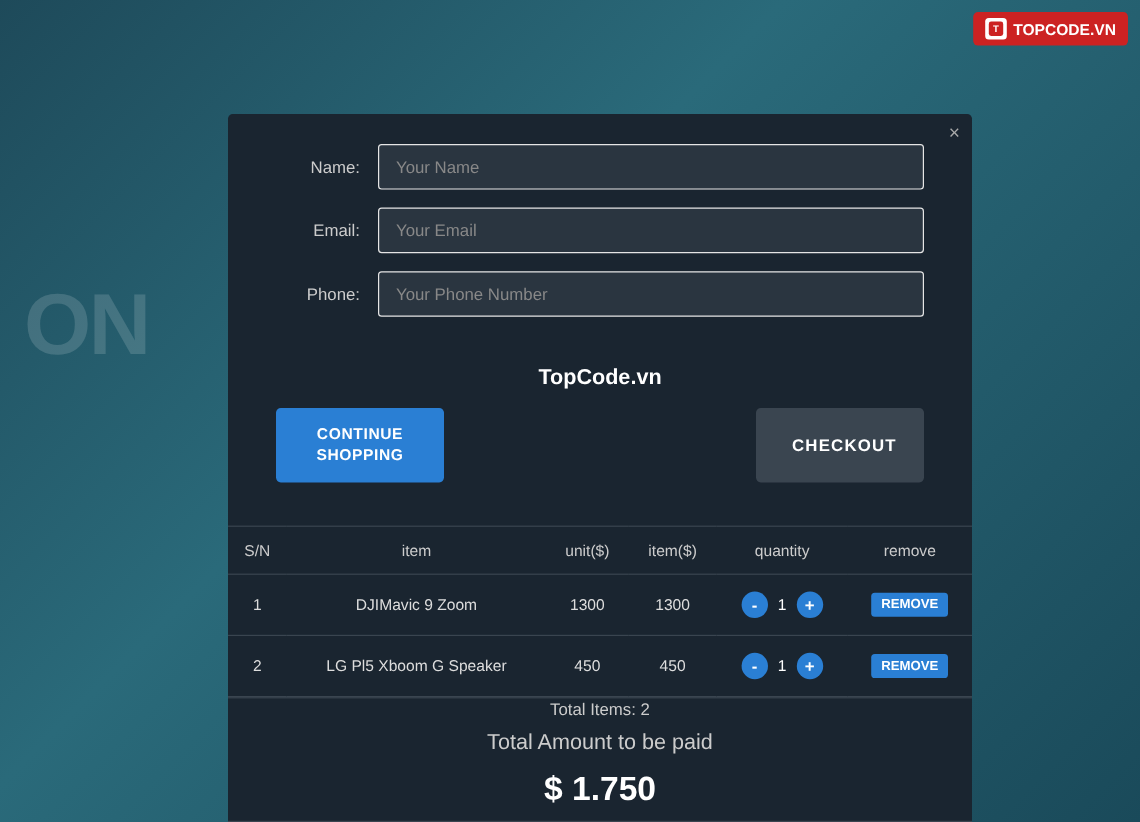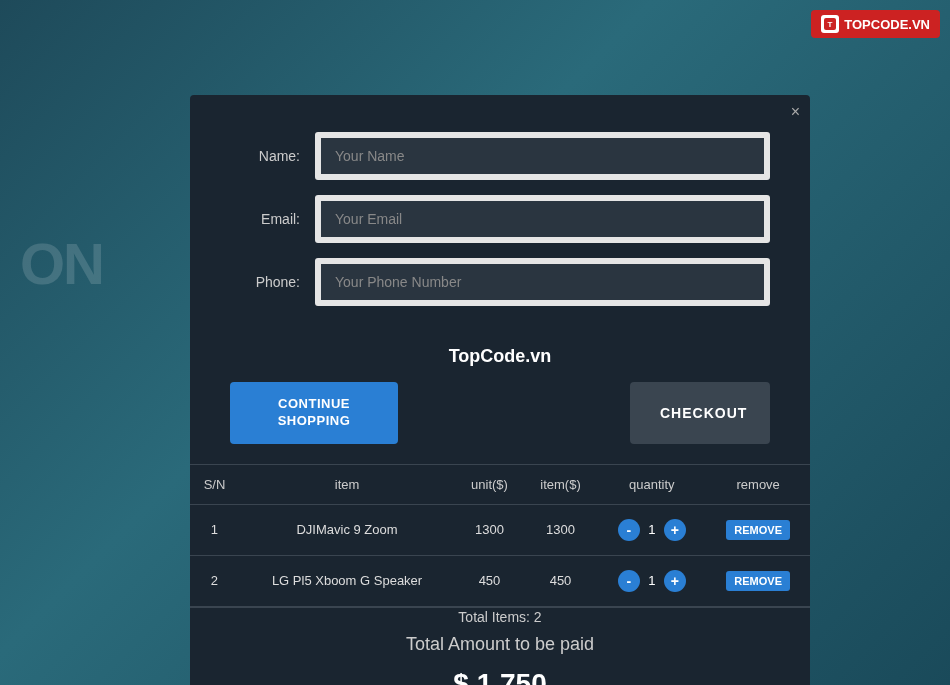--- a/index.html
+++ b/index.html
@@ -18,21 +18,21 @@
       position: absolute;
       inset: 0;
       background: linear-gradient(135deg, #1e4a5a 0%, #2a6a7a 40%, #1a4a5a 100%);
       z-index: 0;
     }
 
     .bg-text-on {
       position: absolute;
       left: 20px;
       top: 230px;
-      font-size: 58px;
+      font-size: 72px;
       font-weight: bold;
       color: rgba(255,255,255,0.15);
       z-index: 1;
       letter-spacing: -2px;
     }
 
     
     .topcode-logo {
       position: absolute;
       top: 10px;
@@ -82,42 +82,41 @@
       color: #aaa;
       font-size: 16px;
       cursor: pointer;
       background: none;
       border: none;
     }
 
     
     .form-section {
       padding: 25px 40px 15px 40px;
-      margin-top: 12px;
     }
 
     .form-row {
       display: flex;
       align-items: center;
       margin-bottom: 15px;
     }
 
     .form-label {
       color: #ccc;
       font-size: 14px;
       width: 70px;
       text-align: right;
       margin-right: 15px;
       flex-shrink: 0;
     }
 
     .form-input {
       flex: 1;
       background: #2a3540;
-      border: 6px solid #e5e5e5;
+      border: 1px solid #e5e5e5;
       color: #aaa;
       padding: 10px 14px;
       font-size: 14px;
       border-radius: 3px;
       outline: none;
     }
 
     .form-input::placeholder {
       color: #888;
     }
@@ -142,21 +141,21 @@
       background: #2a7fd4;
       color: white;
       border: none;
       padding: 14px 20px;
       font-size: 13px;
       font-weight: bold;
       border-radius: 4px;
       cursor: pointer;
       text-transform: uppercase;
       letter-spacing: 0.5px;
-      width: 168px;
+      width: 140px;
       text-align: center;
       line-height: 1.3;
     }
 
     .btn-checkout {
       background: #3a4550;
       color: white;
       border: none;
       padding: 14px 30px;
       font-size: 14px;
@@ -165,21 +164,21 @@
       cursor: pointer;
       text-transform: uppercase;
       letter-spacing: 1px;
       width: 140px;
     }
 
     
     .cart-table {
       width: 100%;
       border-collapse: collapse;
-      margin-top: 5px;
+      margin-top: 21px;
     }
 
     .cart-table thead tr {
       border-top: 1px solid #3a4550;
       border-bottom: 1px solid #3a4550;
     }
 
     .cart-table thead th {
       color: #ccc;
       font-size: 13px;

